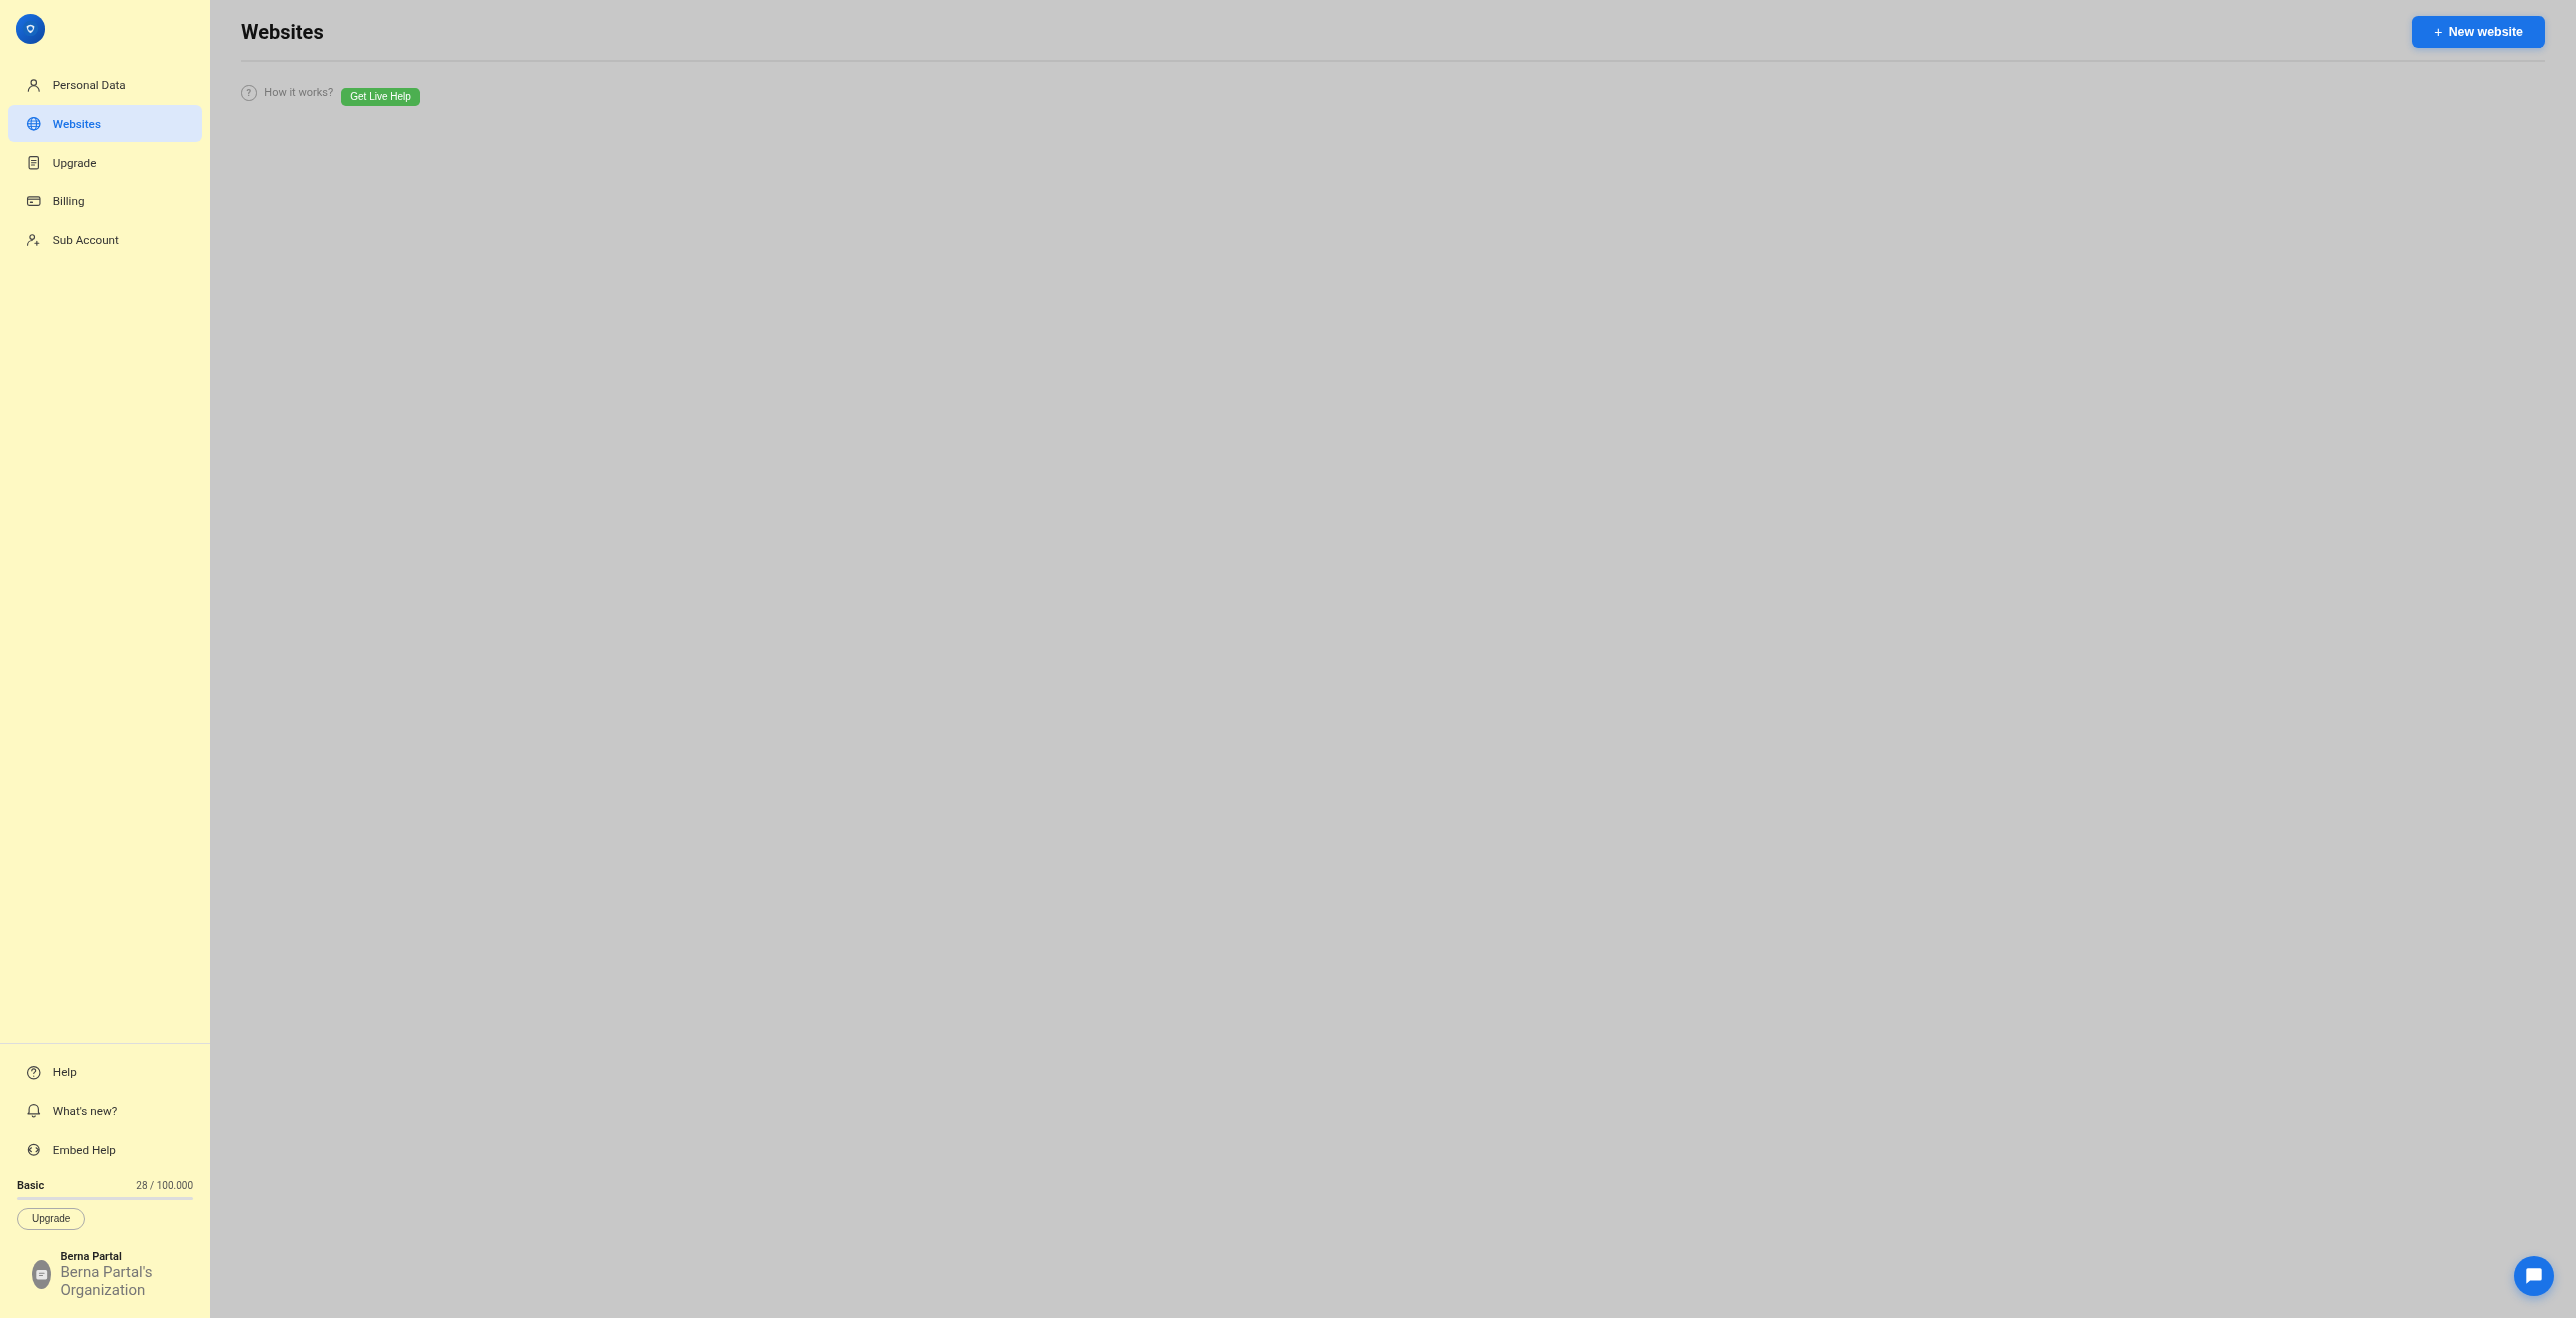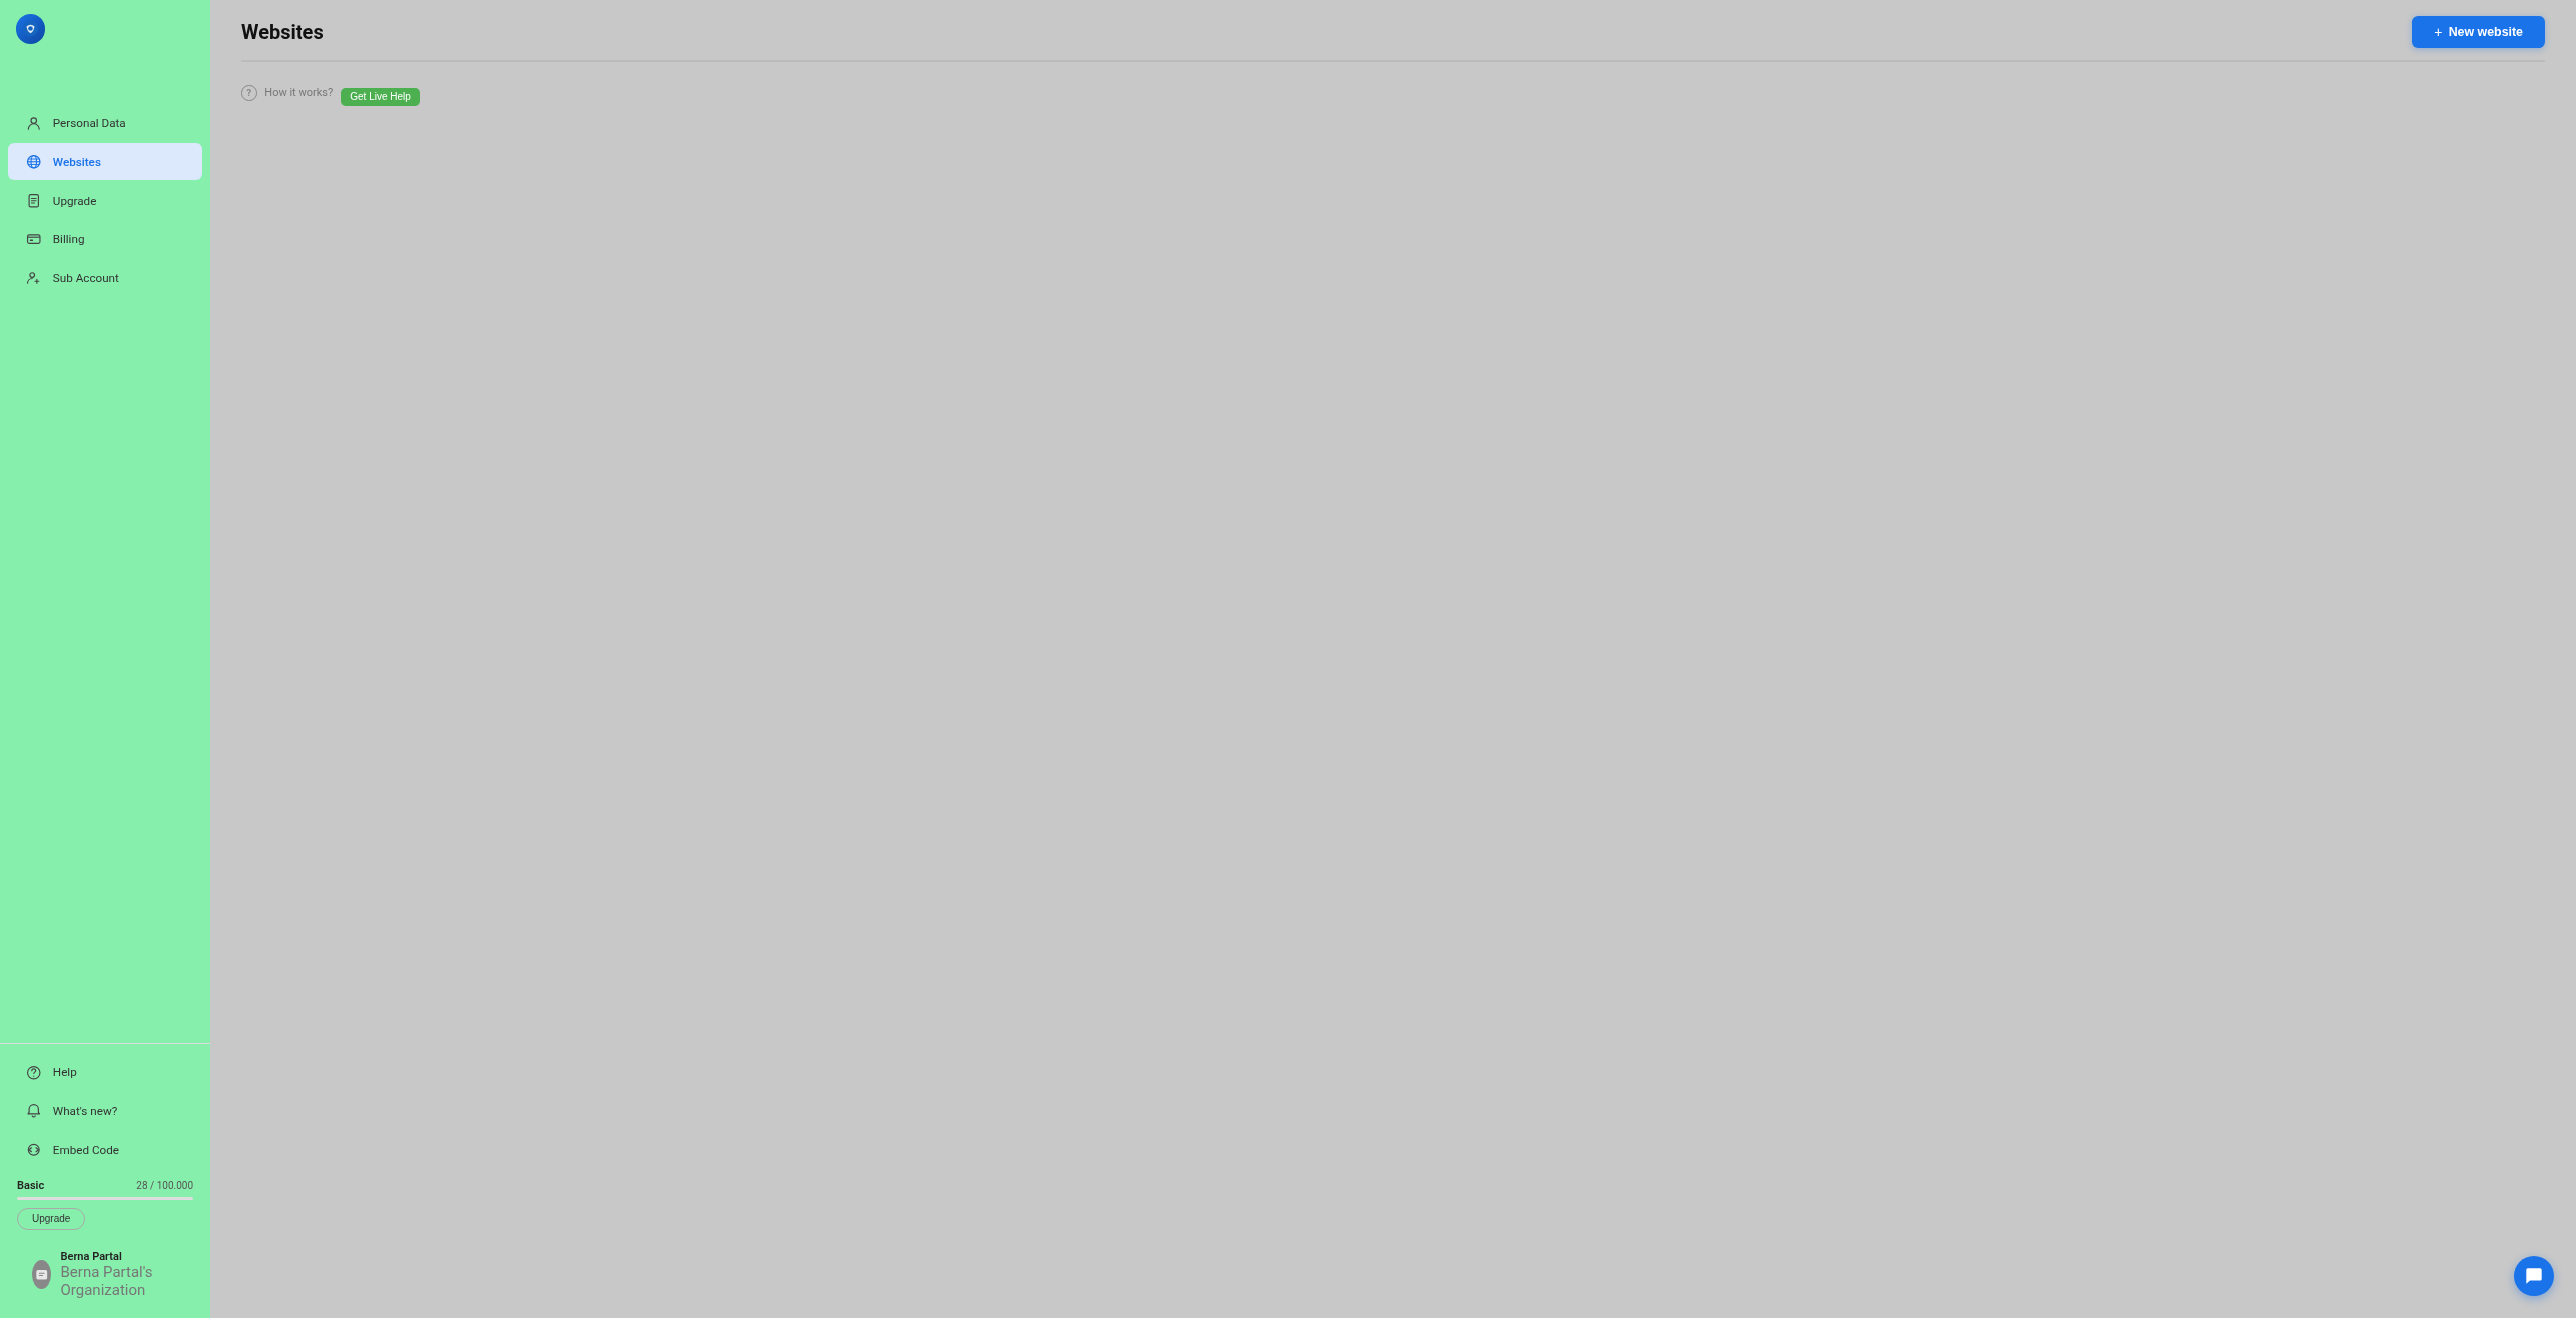--- a/index.html
+++ b/index.html
@@ -13,26 +13,25 @@
       background: #c8c8c8;
       display: flex;
       height: 100vh;
       overflow: hidden;
     }
 
     
     .sidebar {
       width: 210px;
       min-width: 210px;
-      background: #86efac;
+      background: #fef9c3;
       display: flex;
       flex-direction: column;
       height: 100vh;
       position: relative;
-      gap: 38px;
     }
 
     .sidebar-logo {
       padding: 14px 15.5px;
       display: flex;
       align-items: center;
     }
 
     .logo-circle {
       width: 29.5px;
@@ -379,21 +378,21 @@
       <span>What's new?</span>
     </div>
 
     <div class="nav-item">
       <span class="nav-icon">
         <svg width="15.5" height="15.5" viewBox="0 0 20 20" fill="none">
           <circle cx="10" cy="10" r="7" stroke="#444" stroke-width="1.5"></circle>
           <path d="M7 7.5 L4 10l3 2.5M13 7.5L16 10l-3 2.5" stroke="#444" stroke-width="1.5" stroke-linecap="round" stroke-linejoin="round"></path>
         </svg>
       </span>
-      <span>Embed Code</span>
+      <span>Embed Help</span>
     </div>
 
     <div class="sidebar-plan">
       <div class="plan-info">
         <span class="plan-name">Basic</span>
         <span class="plan-usage">28 / 100.000</span>
       </div>
       <div class="plan-bar">
         <div class="plan-bar-fill"></div>
       </div>

